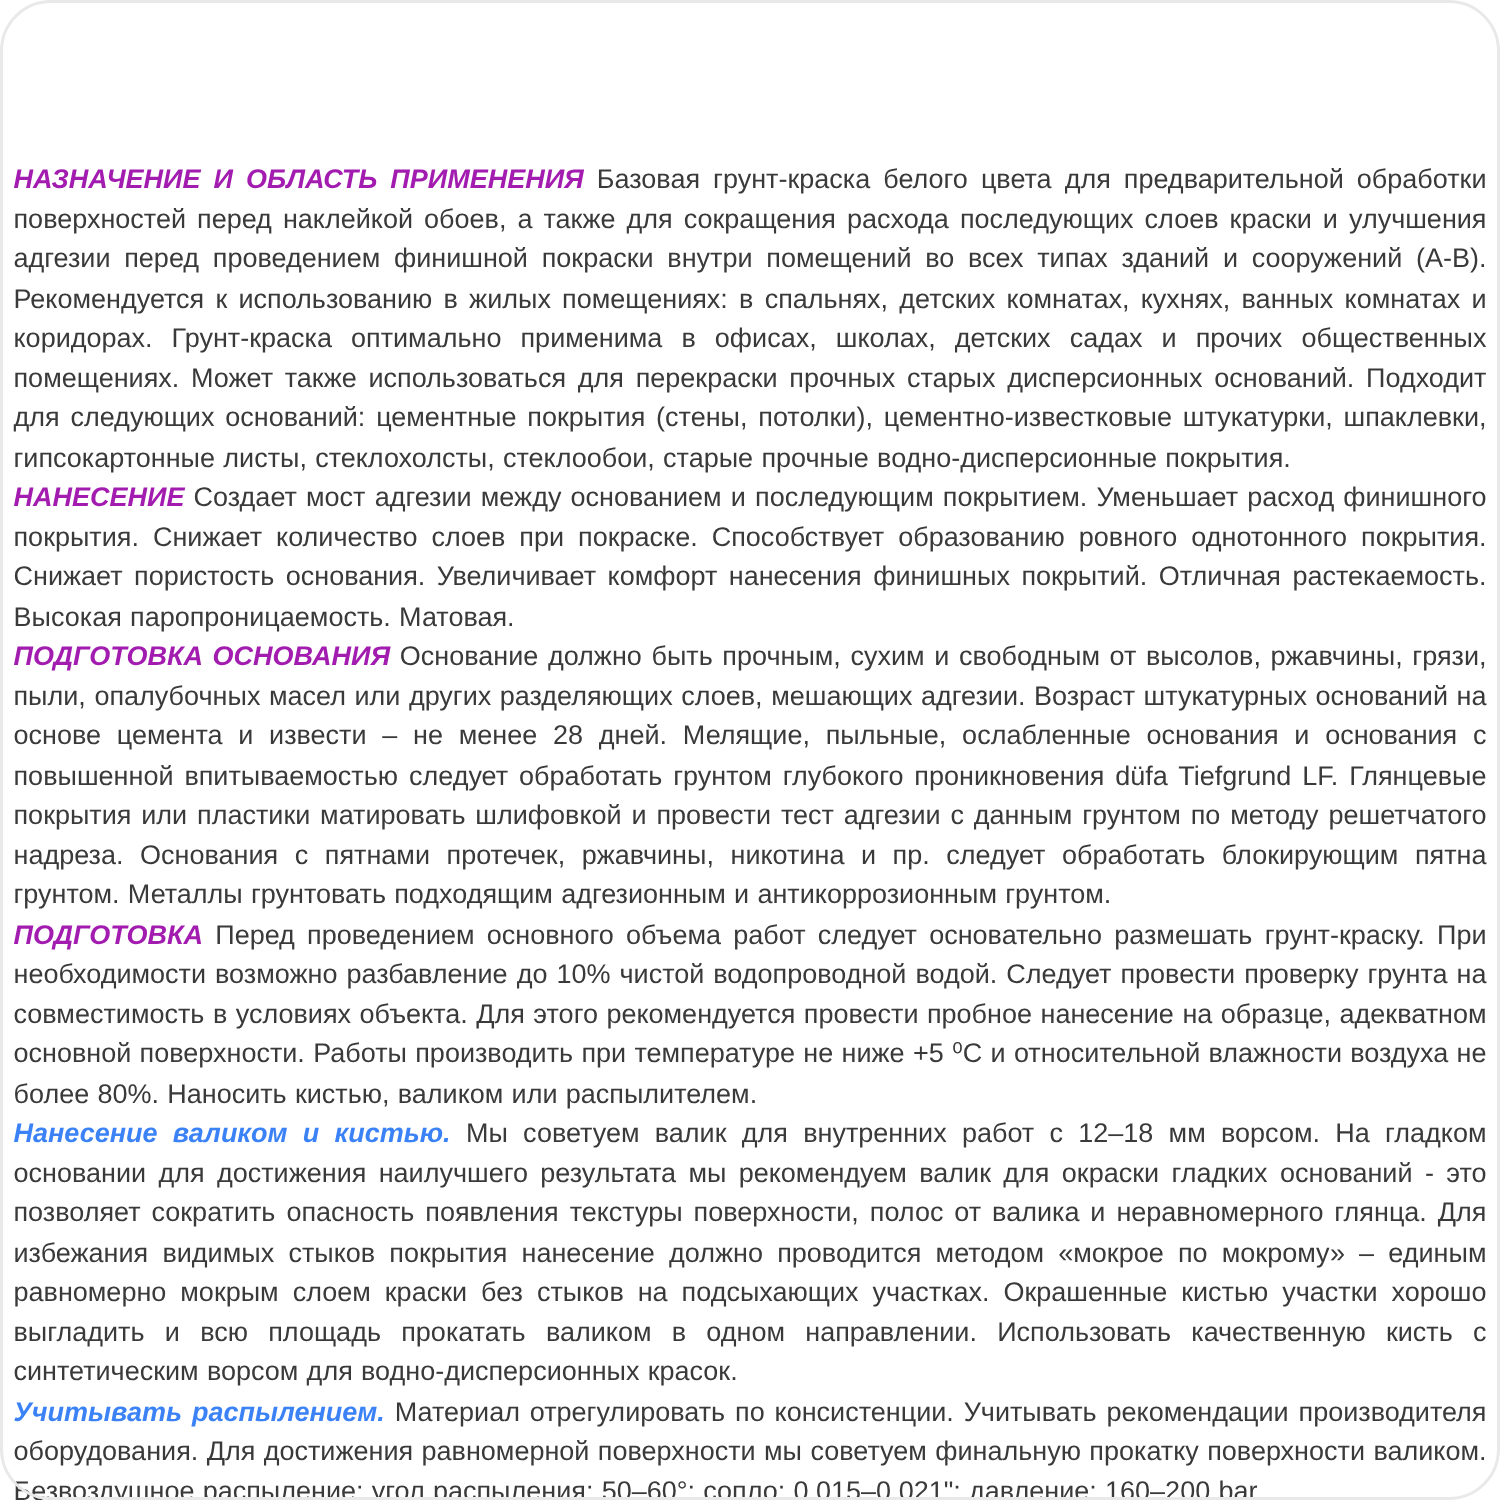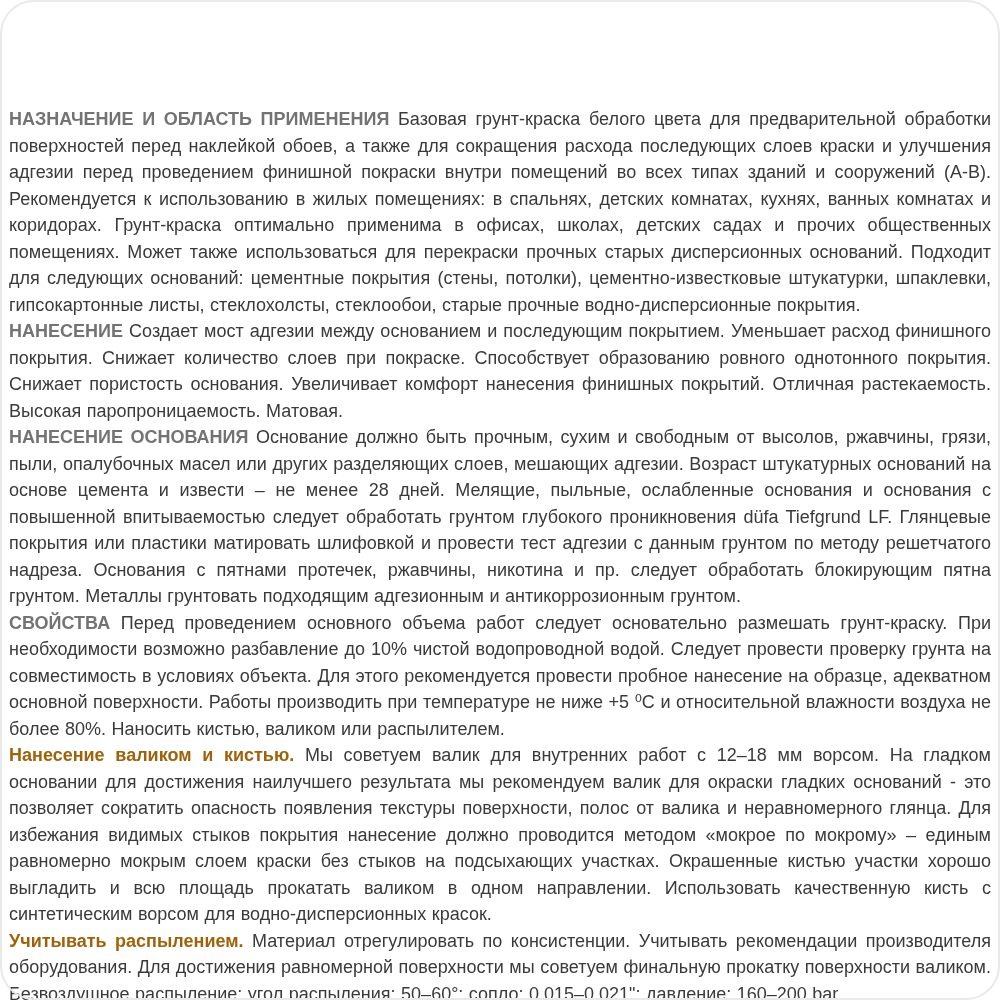--- a/index.html
+++ b/index.html
@@ -26,52 +26,54 @@
   }
   p.sec {
     margin: 0;
     text-align: justify;
     font-size: 18px;
     line-height: 26.5px;
     color: #3a3a3a;
     word-spacing: 0.5px;
   }
   .lead-red {
-    color: #737373;
+    color: #a21caf;
     font-weight: bold;
+    font-style: italic;
   }
   .lead-dark {
-    color: #a16207;
+    color: #3b82f6;
     font-weight: bold;
+    font-style: italic;
   }
 </style>
 </head>
 <body>
 
 <div class="page-frame"></div>
 
 <div class="content">
 
   <p class="sec">
     <span class="lead-red">НАЗНАЧЕНИЕ И ОБЛАСТЬ ПРИМЕНЕНИЯ</span>
     <span>Базовая грунт-краска белого цвета для предварительной обработки поверхностей перед наклейкой обоев, а также для сокращения расхода последующих слоев краски и улучшения адгезии перед проведением финишной покраски внутри помещений во всех типах зданий и сооружений (А-В). Рекомендуется к использованию в жилых помещениях: в спальнях, детских комнатах, кухнях, ванных комнатах и коридорах. Грунт-краска оптимально применима в офисах, школах, детских садах и прочих общественных помещениях. Может также использоваться для перекраски прочных старых дисперсионных оснований. Подходит для следующих оснований: цементные покрытия (стены, потолки), цементно-известковые штукатурки, шпаклевки, гипсокартонные листы, стеклохолсты, стеклообои, старые прочные водно-дисперсионные покрытия.</span>
   </p>
 
   <p class="sec">
     <span class="lead-red">НАНЕСЕНИЕ</span>
     <span>Создает мост адгезии между основанием и последующим покрытием. Уменьшает расход финишного покрытия. Снижает количество слоев при покраске. Способствует образованию ровного однотонного покрытия. Снижает пористость основания. Увеличивает комфорт нанесения финишных покрытий. Отличная растекаемость. Высокая паропроницаемость. Матовая.</span>
   </p>
 
   <p class="sec">
-    <span class="lead-red">НАНЕСЕНИЕ ОСНОВАНИЯ</span>
+    <span class="lead-red">ПОДГОТОВКА ОСНОВАНИЯ</span>
     <span>Основание должно быть прочным, сухим и свободным от высолов, ржавчины, грязи, пыли, опалубочных масел или других разделяющих слоев, мешающих адгезии. Возраст штукатурных оснований на основе цемента и извести – не менее 28 дней. Мелящие, пыльные, ослабленные основания и основания с повышенной впитываемостью следует обработать грунтом глубокого проникновения düfa Tiefgrund LF. Глянцевые покрытия или пластики матировать шлифовкой и провести тест адгезии с данным грунтом по методу решетчатого надреза. Основания с пятнами протечек, ржавчины, никотина и пр. следует обработать блокирующим пятна грунтом. Металлы грунтовать подходящим адгезионным и антикоррозионным грунтом.</span>
   </p>
 
   <p class="sec">
-    <span class="lead-red">СВОЙСТВА</span>
+    <span class="lead-red">ПОДГОТОВКА</span>
     <span>Перед проведением основного объема работ следует основательно размешать грунт-краску. При необходимости возможно разбавление до 10% чистой водопроводной водой. Следует провести проверку грунта на совместимость в условиях объекта. Для этого рекомендуется провести пробное нанесение на образце, адекватном основной поверхности. Работы производить при температуре не ниже +5 ⁰С и относительной влажности воздуха не более 80%. Наносить кистью, валиком или распылителем.</span>
   </p>
 
   <p class="sec">
     <span class="lead-dark">Нанесение валиком и кистью.</span>
     <span>Мы советуем валик для внутренних работ с 12–18 мм ворсом. На гладком основании для достижения наилучшего результата мы рекомендуем валик для окраски гладких оснований - это позволяет сократить опасность появления текстуры поверхности, полос от валика и неравномерного глянца. Для избежания видимых стыков покрытия нанесение должно проводится методом «мокрое по мокрому» – единым равномерно мокрым слоем краски без стыков на подсыхающих участках. Окрашенные кистью участки хорошо выгладить и всю площадь прокатать валиком в одном направлении. Использовать качественную кисть с синтетическим ворсом для водно-дисперсионных красок.</span>
   </p>
 
   <p class="sec">
     <span class="lead-dark">Учитывать распылением.</span>

